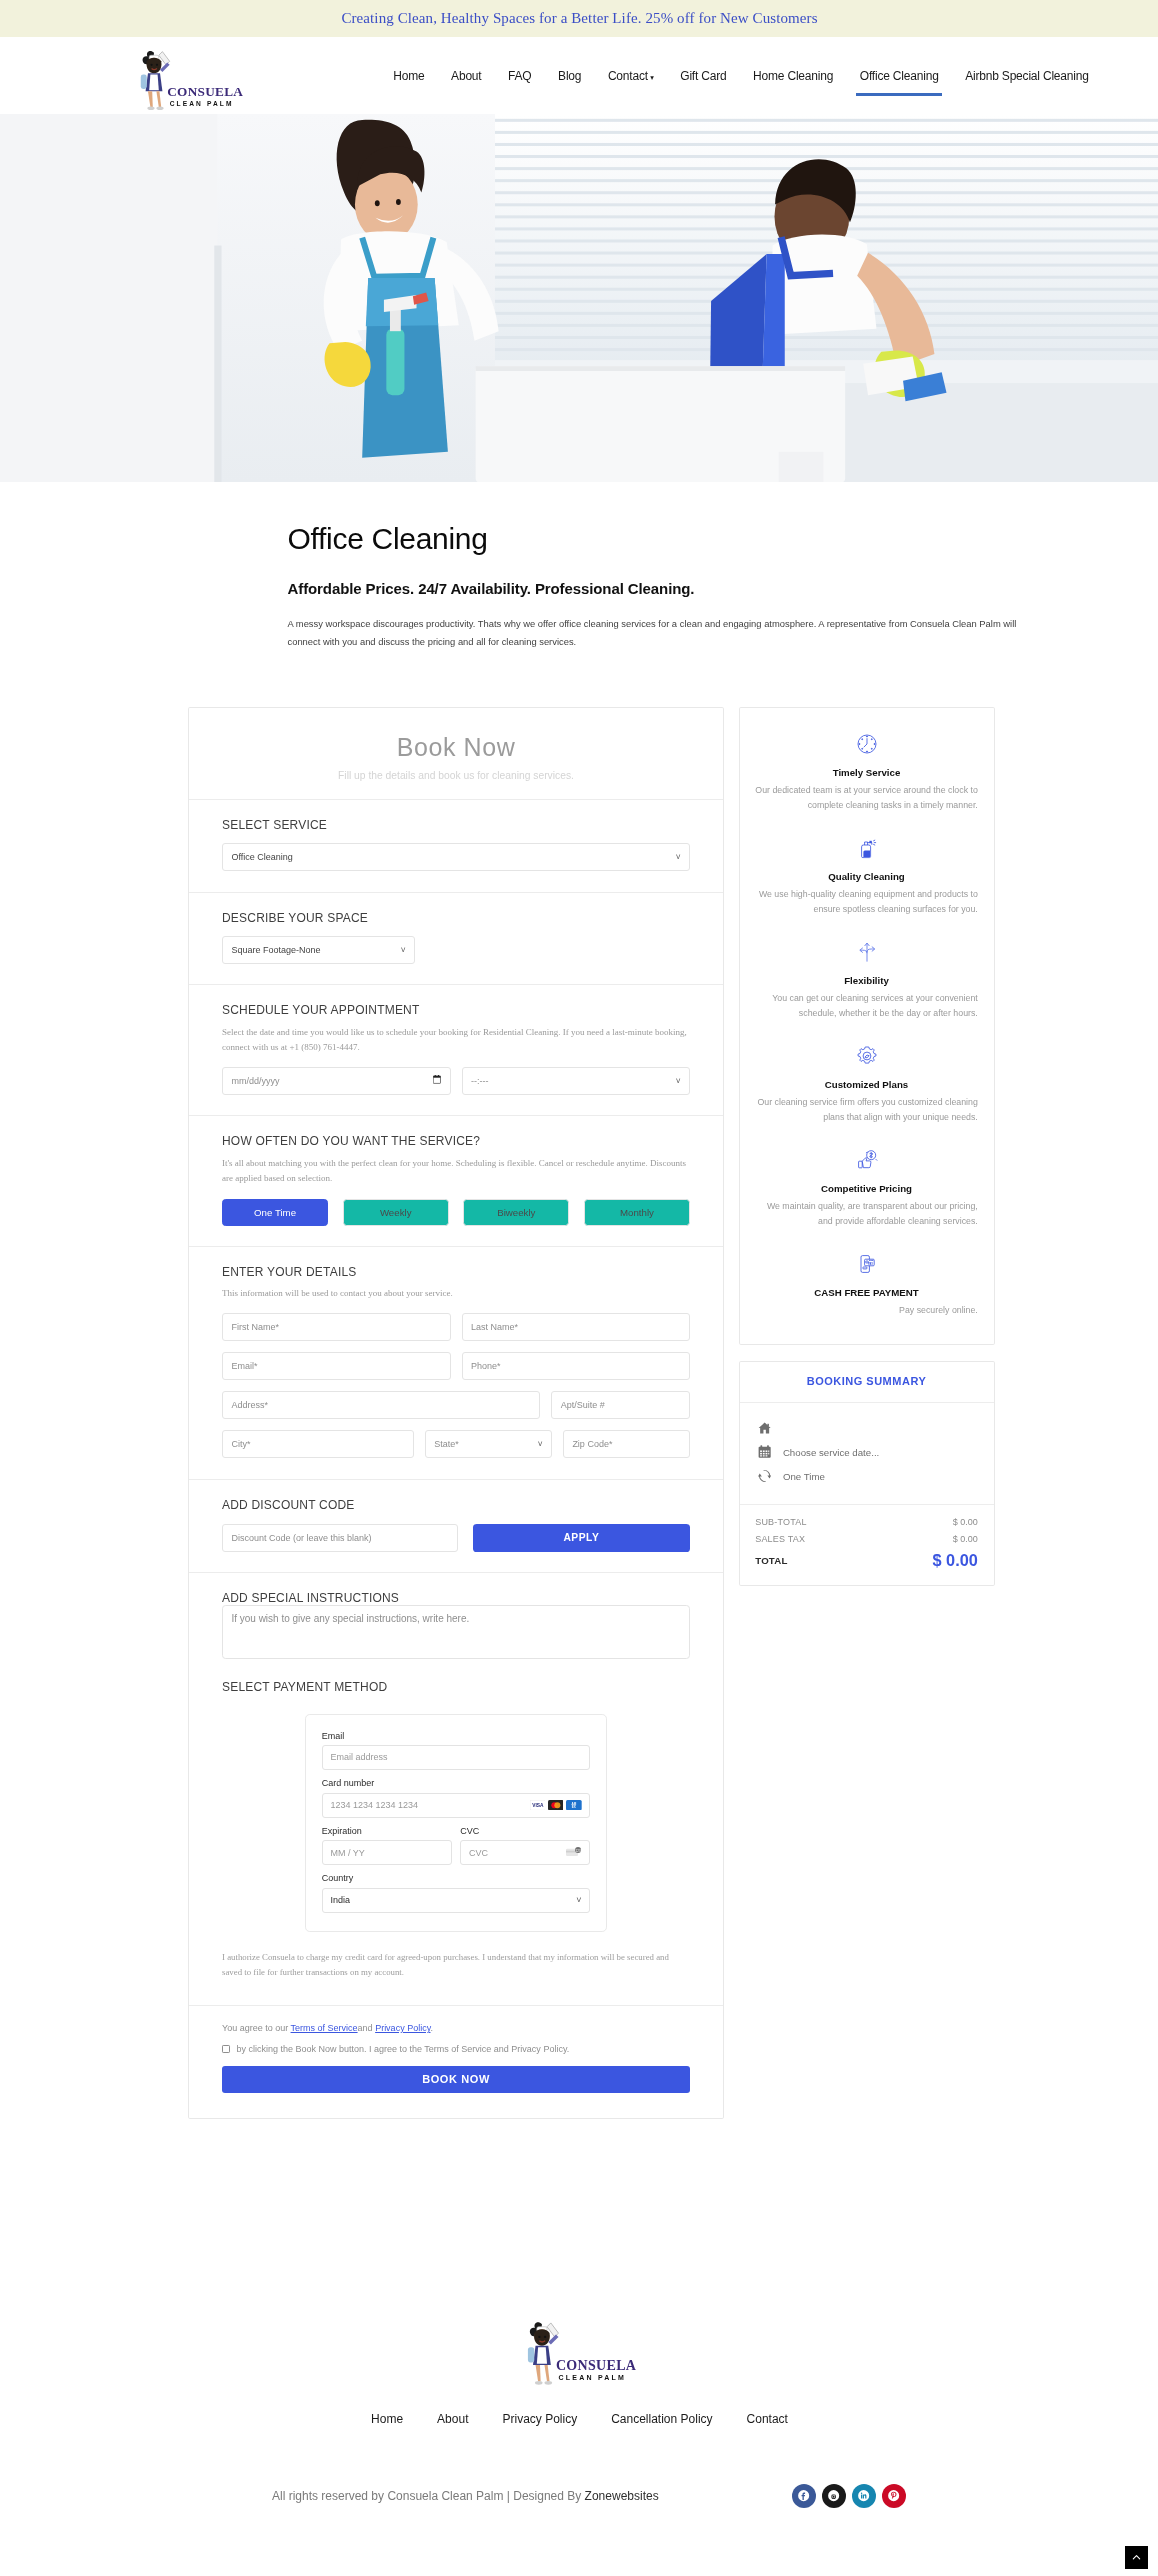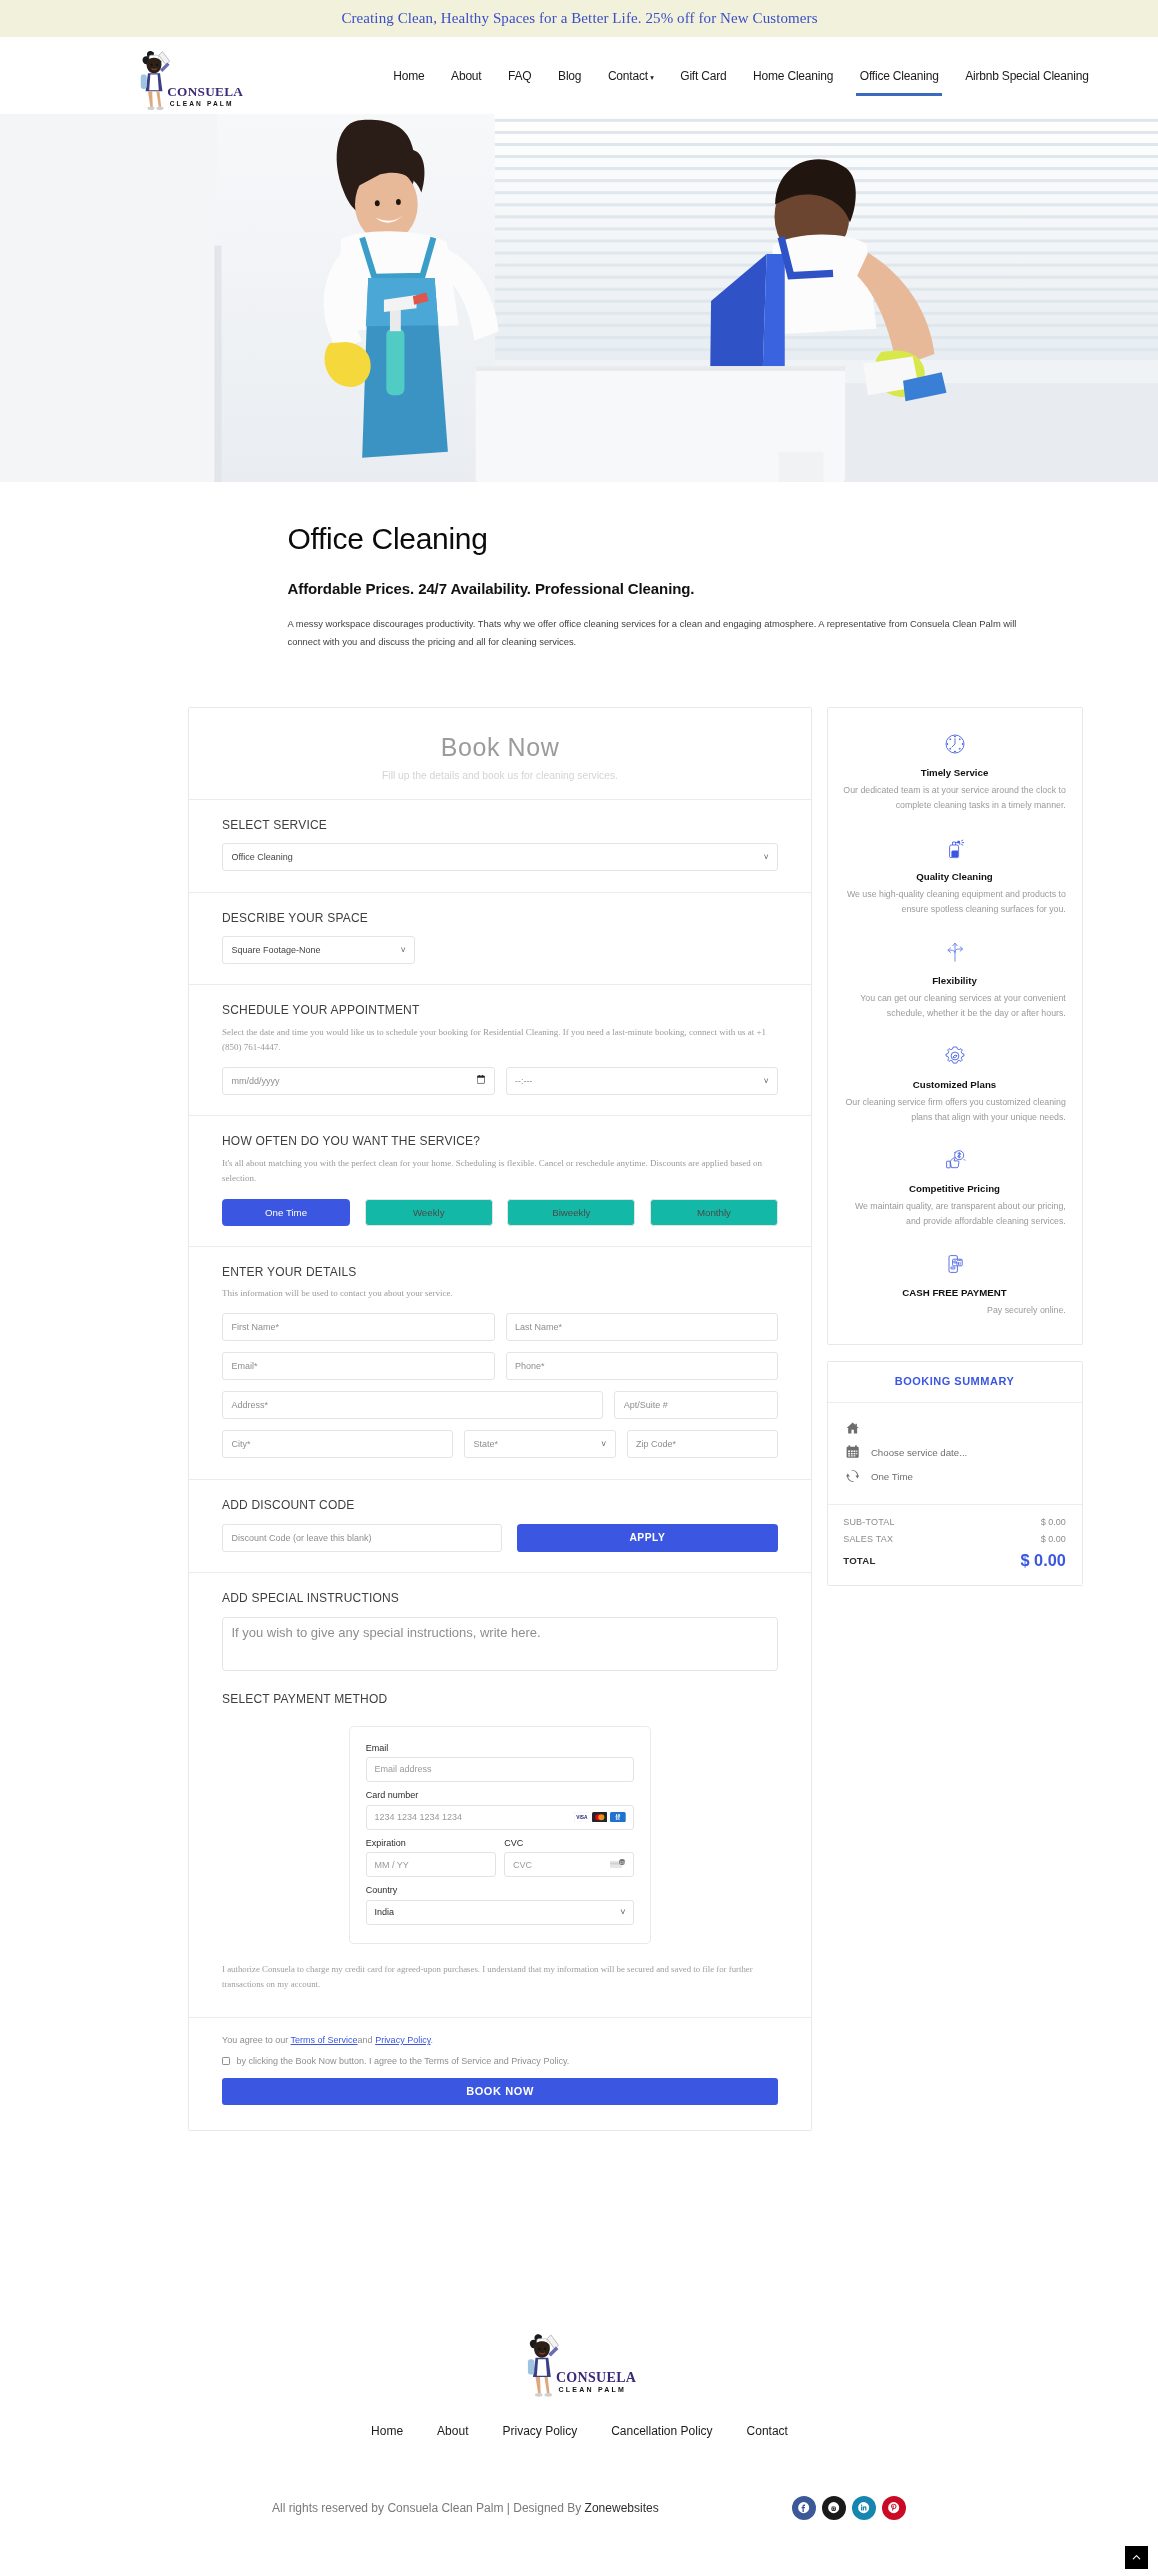--- a/index.html
+++ b/index.html
@@ -88,21 +88,21 @@
     font-size: 9.4px; line-height: 17.5px; color: #3f3f3f;
   }
 
   
   .content {
     width: 1159px;
     display: flex;
     padding: 57px 0 0 0;
     align-items: flex-start;
   }
-  .form-col { margin-left: 188px; width: 624px; }
+  .form-col { margin-left: 188px; width: 536px; }
   .side-col { margin-left: 14.5px; width: 256px; }
 
   .card {
     background: #fff;
     border: 0.6px solid #e8e8e8;
     border-radius: 1.8px;
   }
 
   
   .bf-head { padding: 25px 0 18px; text-align: center; }
@@ -154,25 +154,25 @@
   .disc-row { display: flex; gap: 14.5px; margin-top: 12px; }
   .disc-row .fld { flex: 1; }
   .apply-btn {
     flex: 1; height: 28px; border-radius: 3.6px; background: #3b56e0;
     color: #fff; display: flex; align-items: center; justify-content: center;
     font-family: "Liberation Sans Narrow", "Liberation Sans", sans-serif;
     font-size: 10.3px; font-weight: bold; letter-spacing: 0.5px; cursor: pointer;
   }
 
   .ta {
-    margin-top: 12px; width: 100%; height: 54px;
+    width: 100%; height: 54px;
     border: 0.6px solid #e4e4e4; border-radius: 3.6px;
     padding: 7.2px 8.4px;
     font-family: "Liberation Sans Narrow", "Liberation Sans", sans-serif;
-    font-size: 13px; color: #8e8e8e; resize: none; background: #fff;
+    font-size: 10px; color: #8e8e8e; resize: none; background: #fff;
   }
 
   
   .pay-box {
     margin: 20.5px auto 0; width: 302px;
     border: 0.6px solid #e9e9e9; border-radius: 4.8px; padding: 15.7px 15.7px 18px;
   }
   .pl {
     font-family: "Liberation Sans Narrow", "Liberation Sans", sans-serif;
     font-size: 9px; color: #2b2b2b; margin-bottom: 4.2px;

